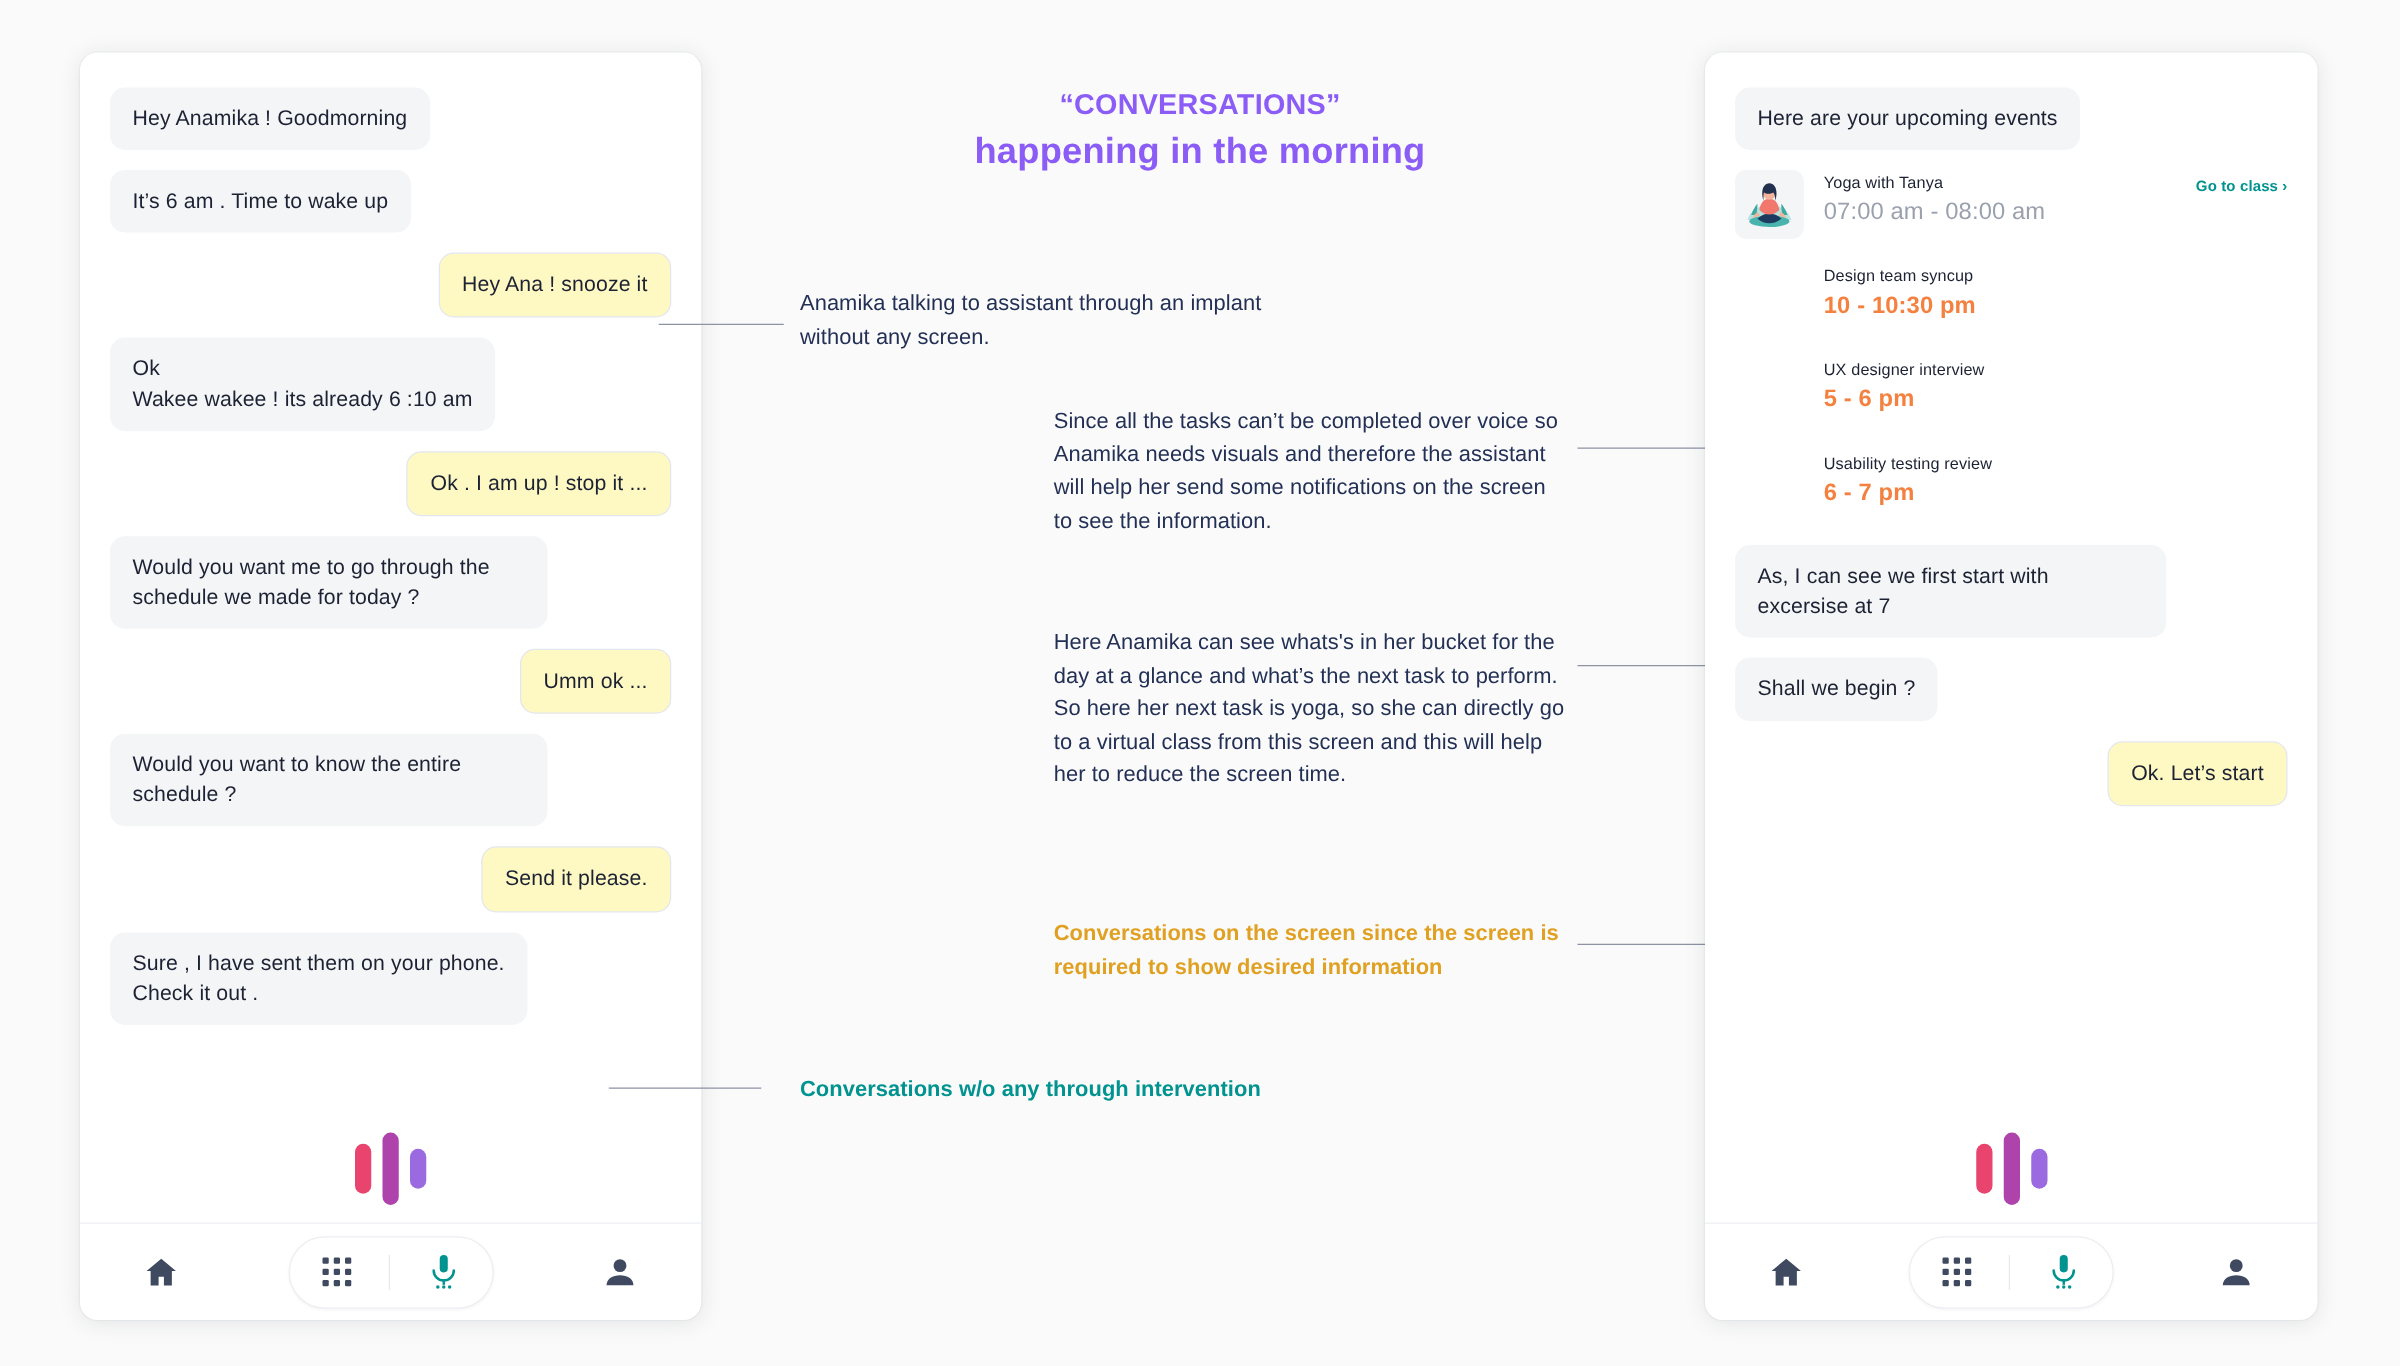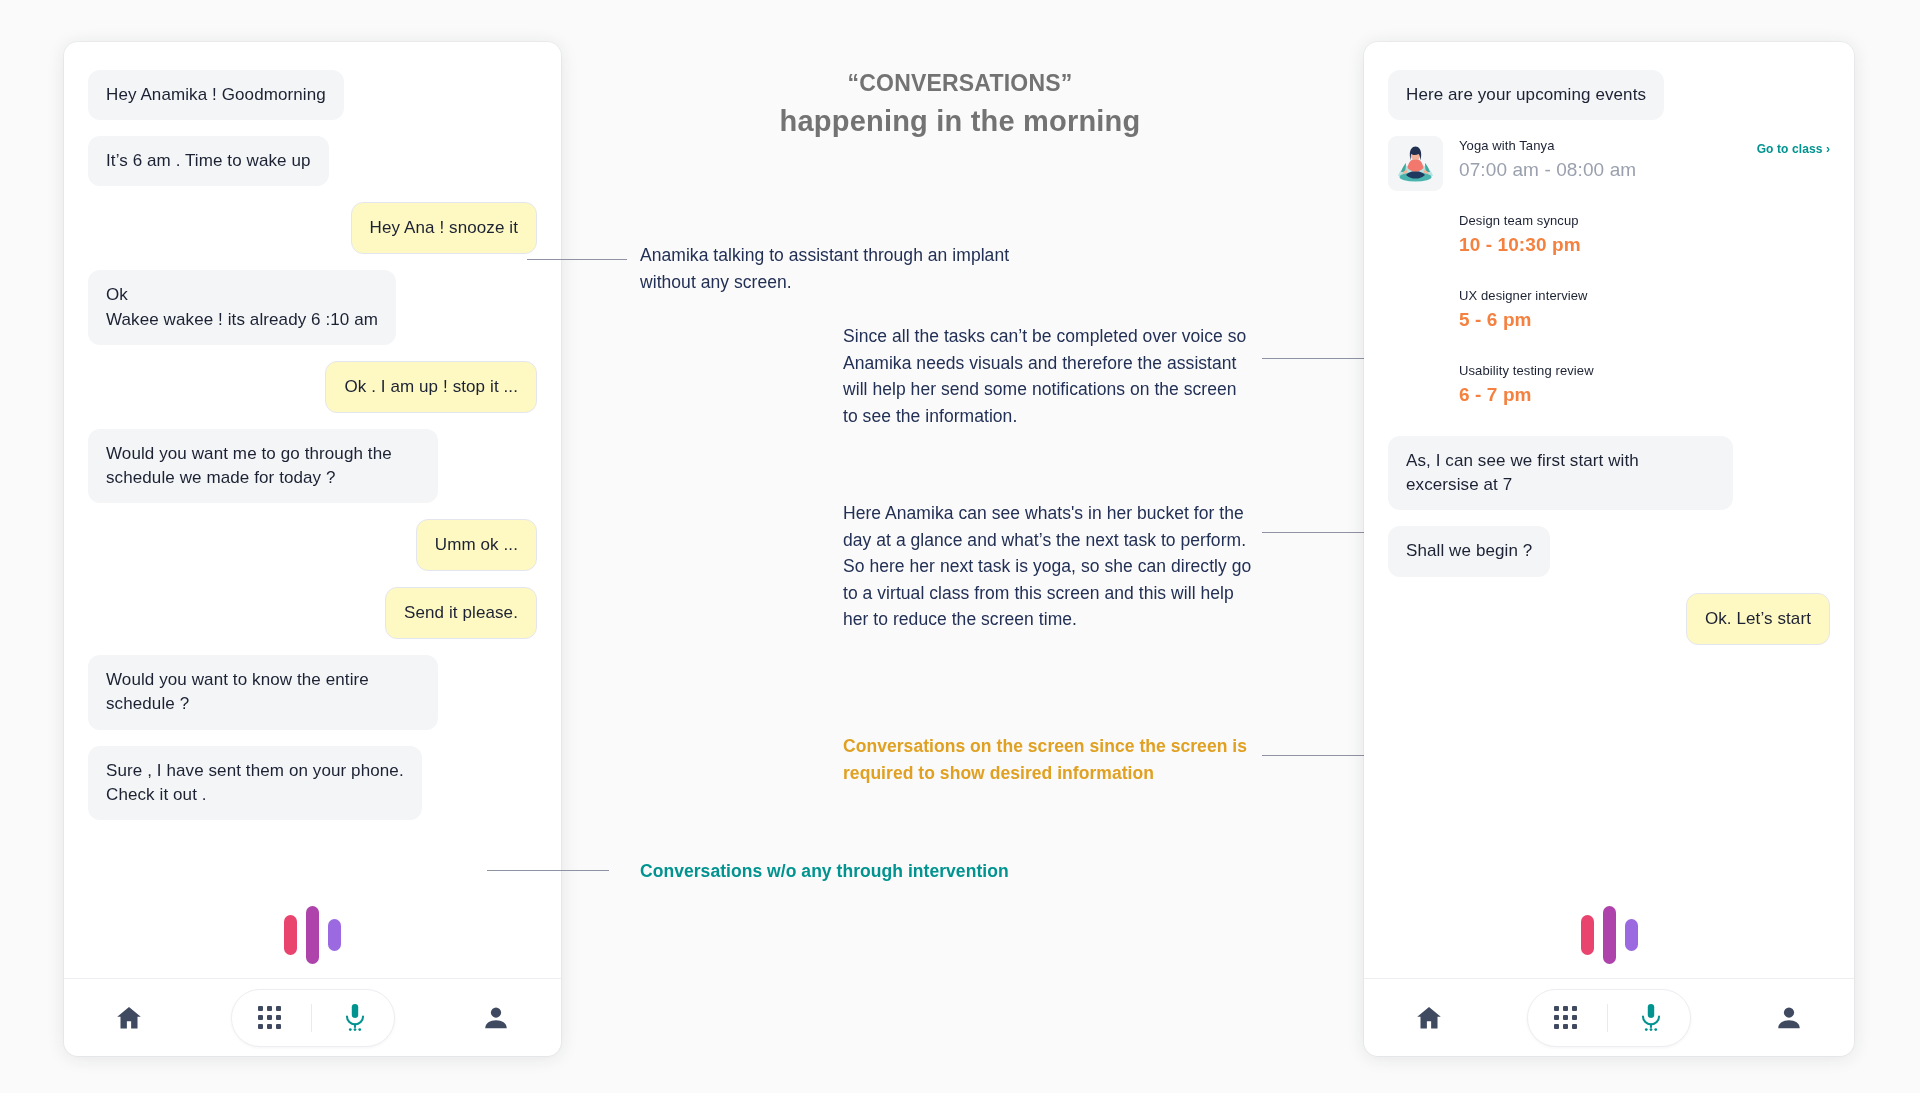--- a/index.html
+++ b/index.html
@@ -87,35 +87,35 @@
   }
   .nav-pill .divider { width: 1px; height: 28px; background: #e8eaef; margin: 0 14px; }
   .nav-btn { display: flex; align-items: center; justify-content: center; padding: 0 16px; }
 
   .grid-dots { display: grid; grid-template-columns: repeat(3, 5px); gap: 4px; }
   .grid-dots span { width: 5px; height: 5px; background: #3f4a60; border-radius: 1px; }
 
   
   .title-block {
     position: absolute; left: 700px; top: 70px; width: 520px;
-    text-align: center; color: #737373;
+    text-align: center; color: #8b5cf6;
   }
   .title-line1 { font-size: 23px; font-weight: bold; letter-spacing: .2px; }
   .title-line2 { font-size: 29px; font-weight: bold; margin-top: 8px; letter-spacing: .2px; }
 
   .note {
     position: absolute;
     font-size: 17.5px; line-height: 1.52;
     color: #233055; letter-spacing: .05px;
   }
   .note.navy   { color: #233055; }
   .note.orange { color: #e0a021; font-weight: bold; }
   .note.teal   { color: #00938f; font-weight: bold; }
 
-  #note-1 { left: 640px; top: 242px; width: 420px; }
+  #note-1 { left: 640px; top: 229px; width: 420px; }
   #note-2 { left: 843px; top: 323px; width: 410px; }
   #note-3 { left: 843px; top: 500px; width: 415px; }
   #note-4 { left: 843px; top: 733px; width: 410px; }
   #note-5 { left: 640px; top: 858px; width: 400px; }
 
   .leader { position: absolute; height: 1px; background: #8d93a3; }
   #lead-1 { left: 527px;  top: 259px; width: 100px; }
   #lead-2 { left: 1262px; top: 358px; width: 140px; }
   #lead-3 { left: 1262px; top: 532px; width: 140px; }
   #lead-4 { left: 1262px; top: 755px; width: 110px; }
@@ -144,25 +144,25 @@
           </div>
           <div class="msg out">
             <div class="bubble out">Ok  . I am up ! stop it ...</div>
           </div>
           <div class="msg in">
             <div class="bubble in">Would you want me to go through the schedule we made for today ?</div>
           </div>
           <div class="msg out">
             <div class="bubble out">Umm ok ...</div>
           </div>
+          <div class="msg in">
+            <div class="bubble in">Would you want to know the entire schedule ?</div>
+          </div>
           <div class="msg out">
             <div class="bubble out">Send it  please.</div>
-          </div>
-          <div class="msg in">
-            <div class="bubble in">Would you want to know the entire schedule ?</div>
           </div>
           <div class="msg in">
             <div class="bubble in">Sure , I have sent them on your phone.
 Check it out .</div>
           </div>
         </div>
     </div>
     <div class="waveform">
       <i class="wv1"></i>
       <i class="wv2"></i>

